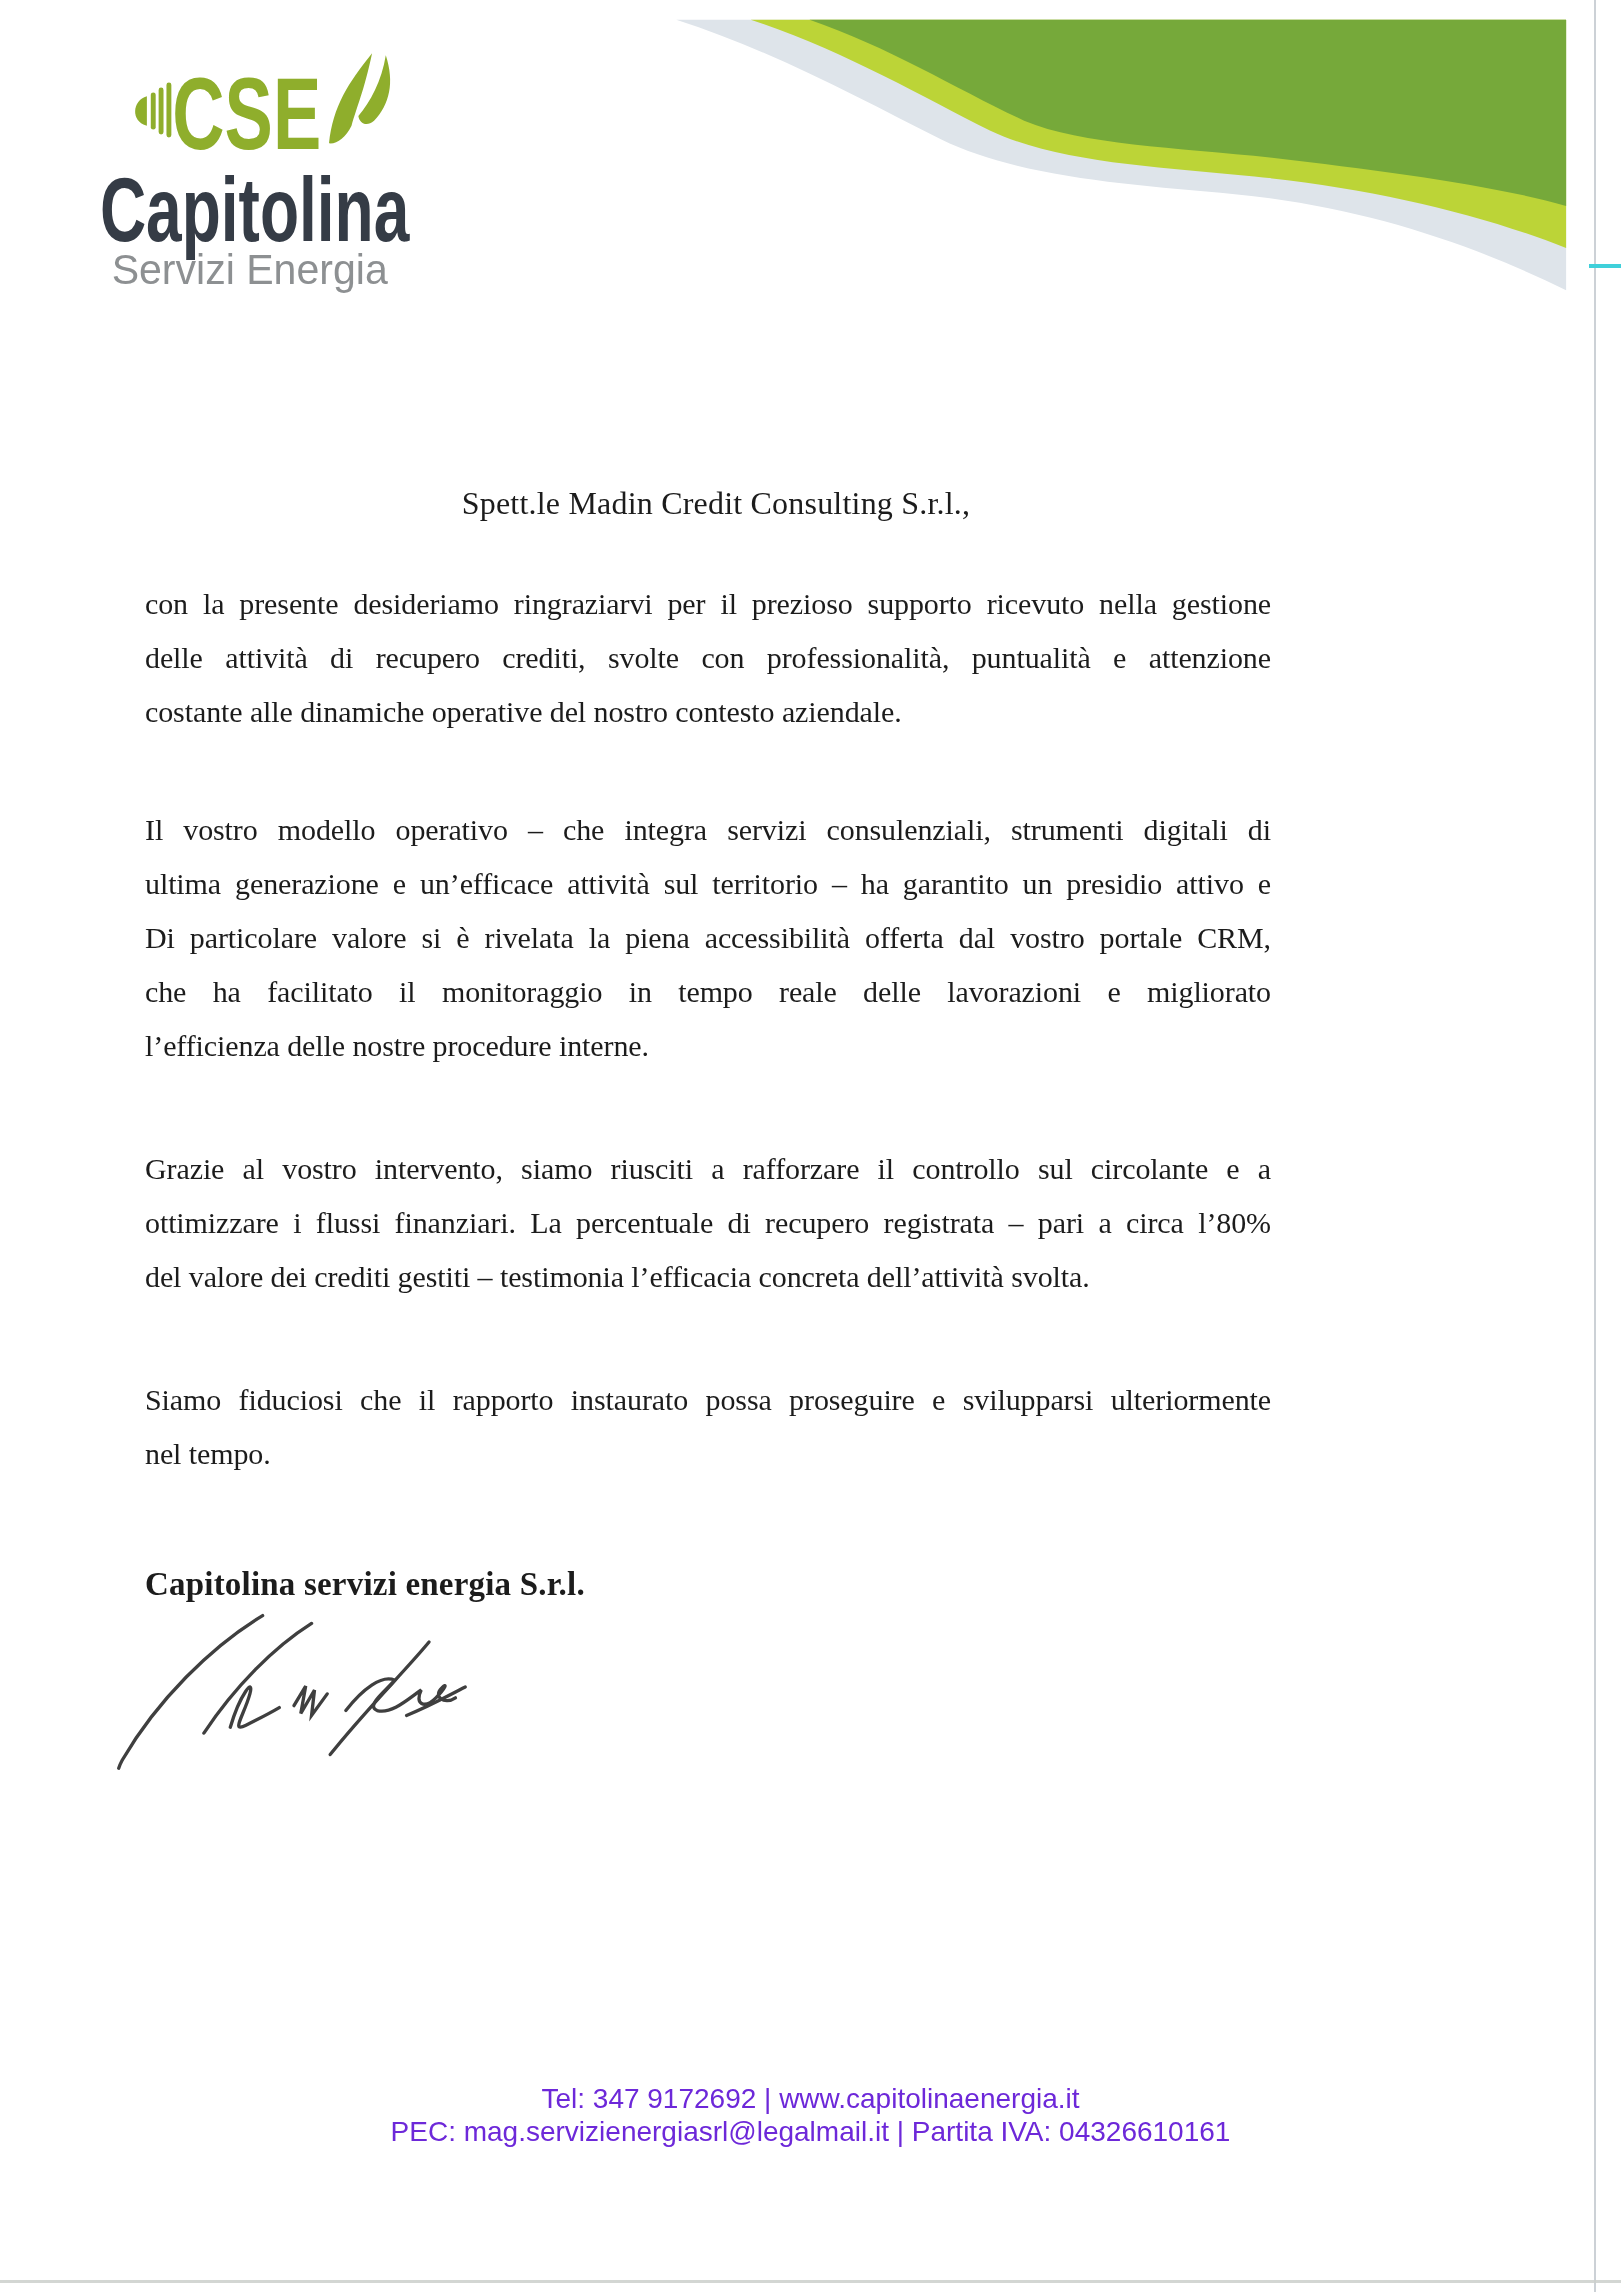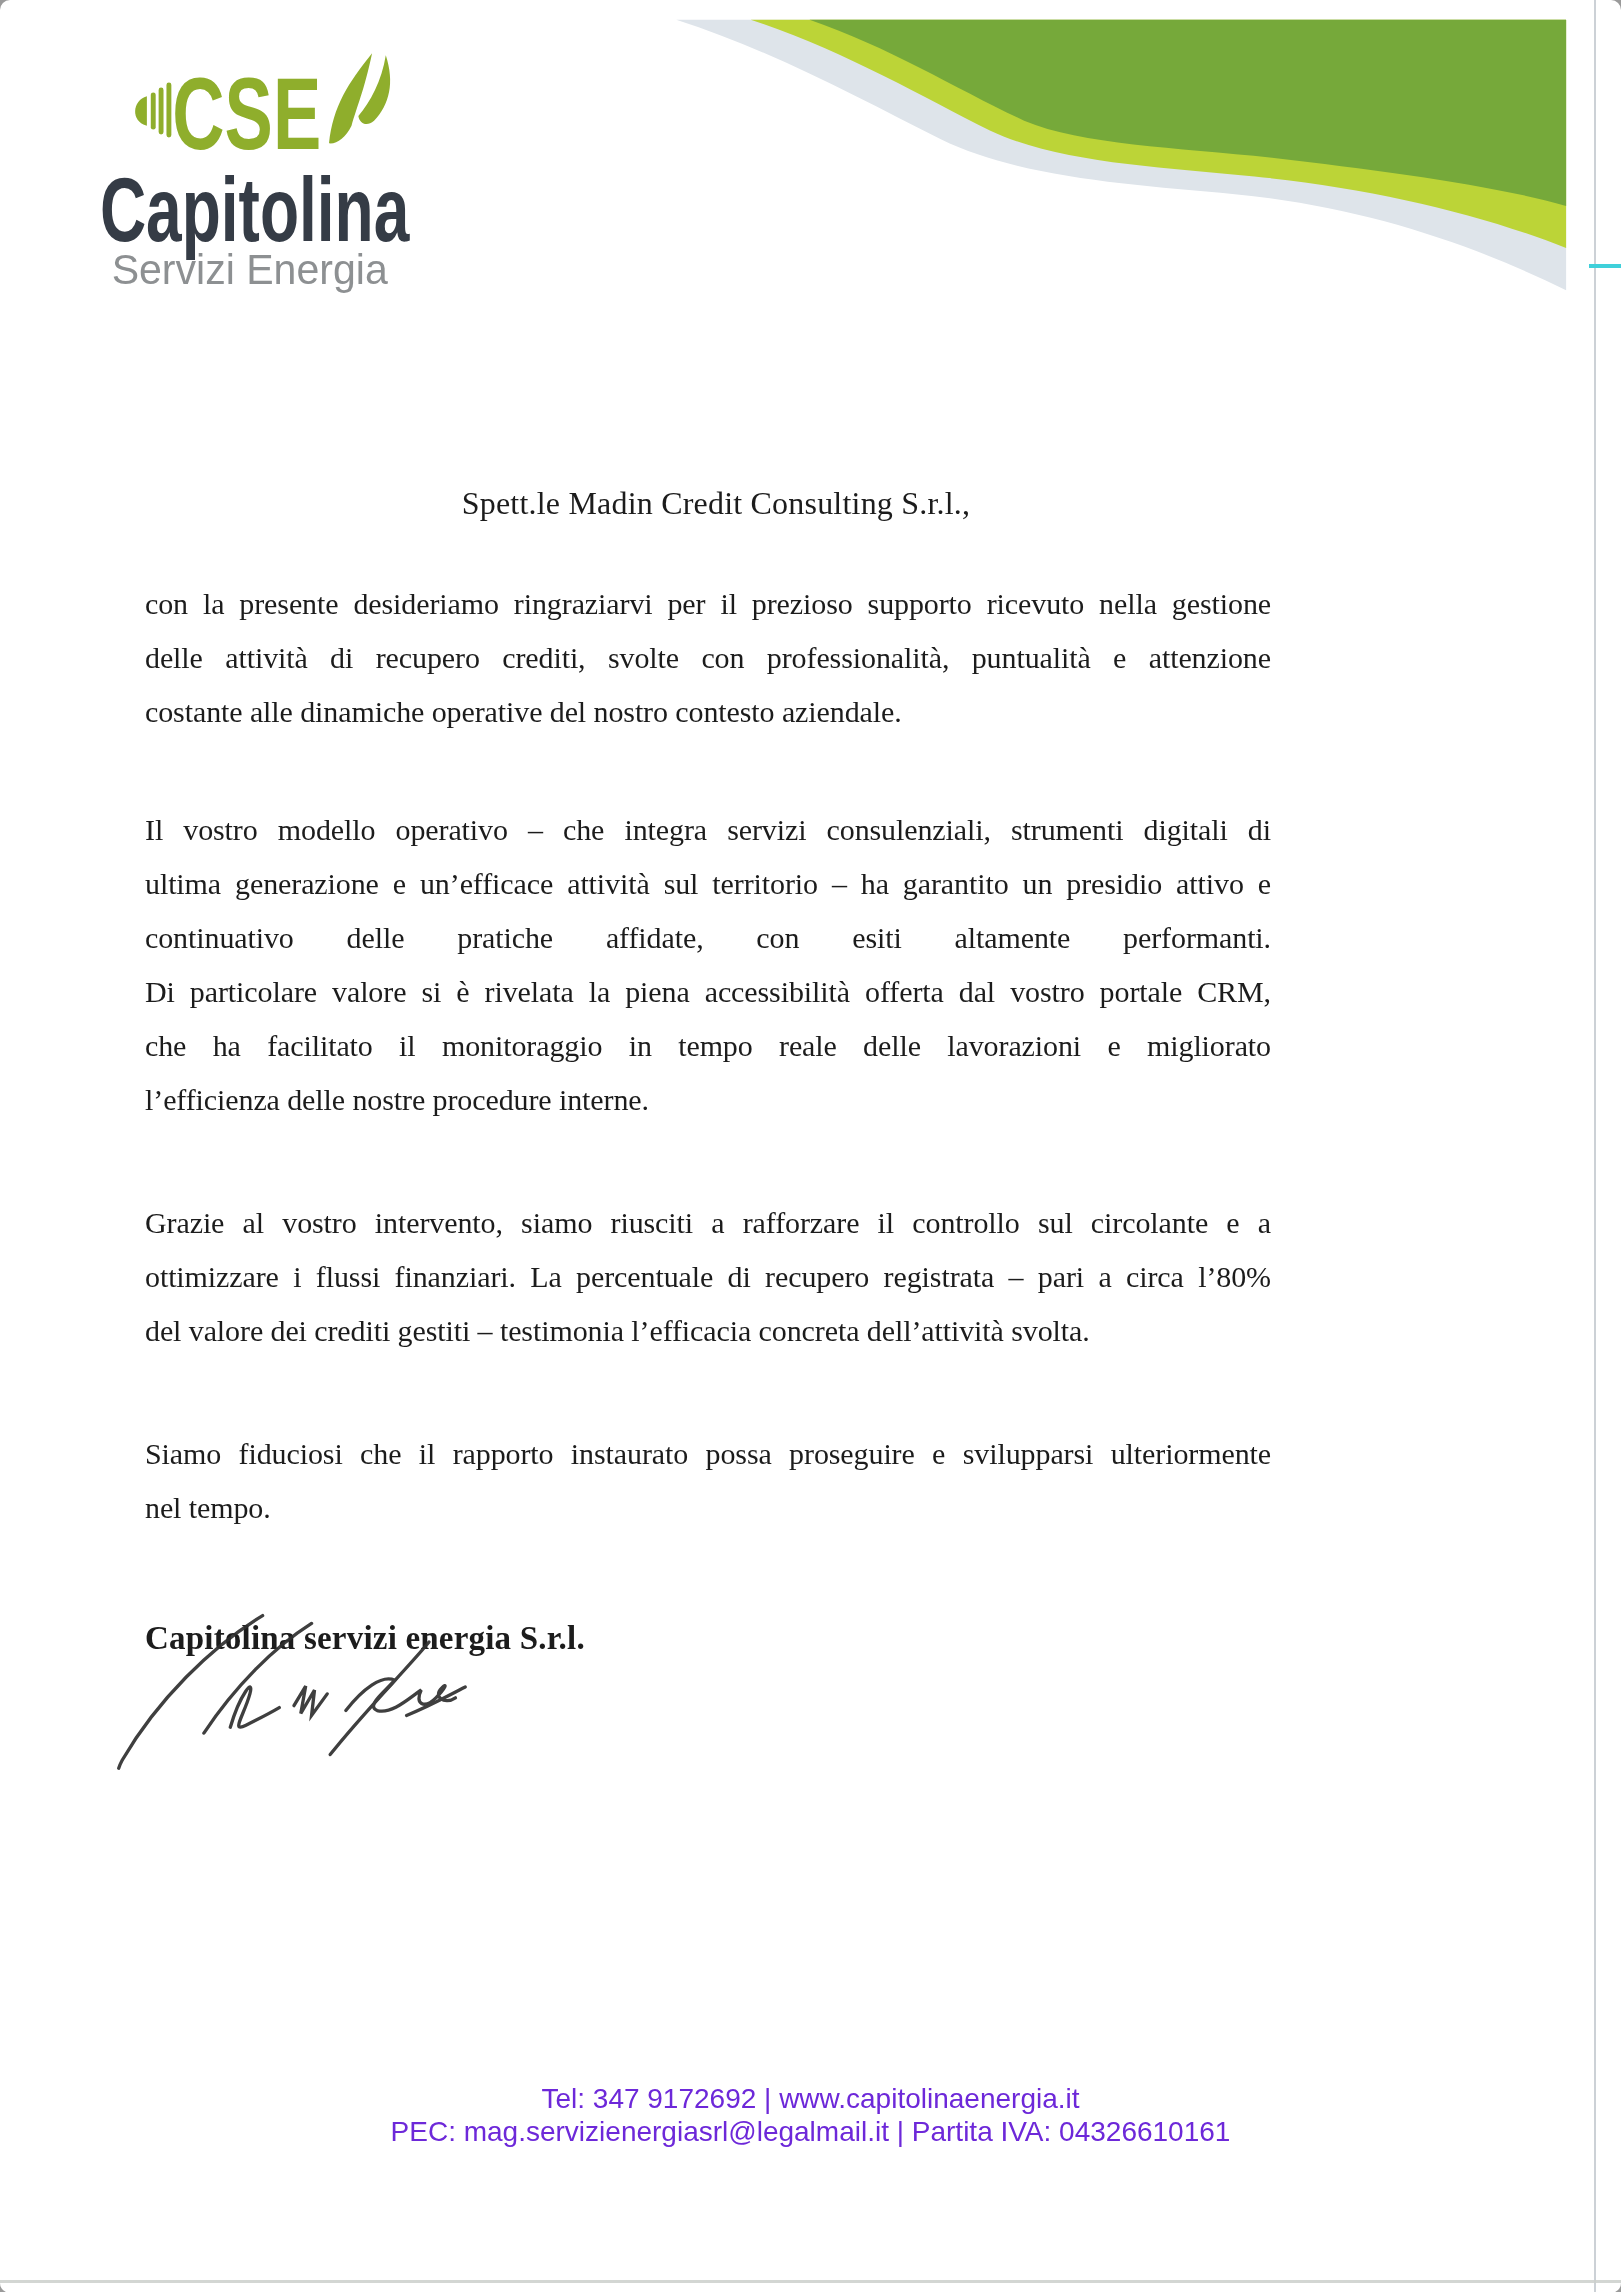--- a/index.html
+++ b/index.html
@@ -1,17 +1,17 @@
 <!DOCTYPE html>
 <html><head>
 <meta charset="utf-8">
 <style>
   html,body{margin:0;padding:0;background:#9a9a9a;}
   .page{position:relative;width:1621px;height:2293px;background:#ffffff;overflow:hidden;
-        font-family:"Liberation Serif","DejaVu Serif",serif;color:#1c1c1c;border-radius:10px;}
+        font-family:"Liberation Serif","DejaVu Serif",serif;color:#1c1c1c;}
 
   
   .wave-svg{position:absolute;left:0;top:0;width:1621px;height:353px;}
 
   
   .logo-svg{position:absolute;left:0;top:0;width:470px;height:314px;}
 
   
   .scan-vline{position:absolute;left:1594px;top:0;width:2px;height:2293px;background:#c6ccd1;opacity:.9;}
   .scan-bline{position:absolute;left:0;top:2280px;width:1621px;height:2.9px;background:#cbcfcb;opacity:.85;}
@@ -68,21 +68,20 @@
 
     <div class="para gap65">
       <div class="ln">con la presente desideriamo ringraziarvi per il prezioso supporto ricevuto nella gestione</div>
       <div class="ln">delle attività di recupero crediti, svolte con professionalità, puntualità e attenzione</div>
       <div class="ln last">costante alle dinamiche operative del nostro contesto aziendale.</div>
     </div>
 
     <div class="para gap70">
       <div class="ln">Il vostro modello operativo – che integra servizi consulenziali, strumenti digitali di</div>
       <div class="ln">ultima generazione e un’efficace attività sul territorio – ha garantito un presidio attivo e</div>
-      <div class="ln">continuativo delle pratiche affidate, con esiti altamente performanti.</div>
       <div class="ln">Di particolare valore si è rivelata la piena accessibilità offerta dal vostro portale CRM,</div>
       <div class="ln">che ha facilitato il monitoraggio in tempo reale delle lavorazioni e migliorato</div>
       <div class="ln last">l’efficienza delle nostre procedure interne.</div>
     </div>
 
     <div class="para gap70">
       <div class="ln">Grazie al vostro intervento, siamo riusciti a rafforzare il controllo sul circolante e a</div>
       <div class="ln">ottimizzare i flussi finanziari. La percentuale di recupero registrata – pari a circa l’80%</div>
       <div class="ln last">del valore dei crediti gestiti – testimonia l’efficacia concreta dell’attività svolta.</div>
     </div>

